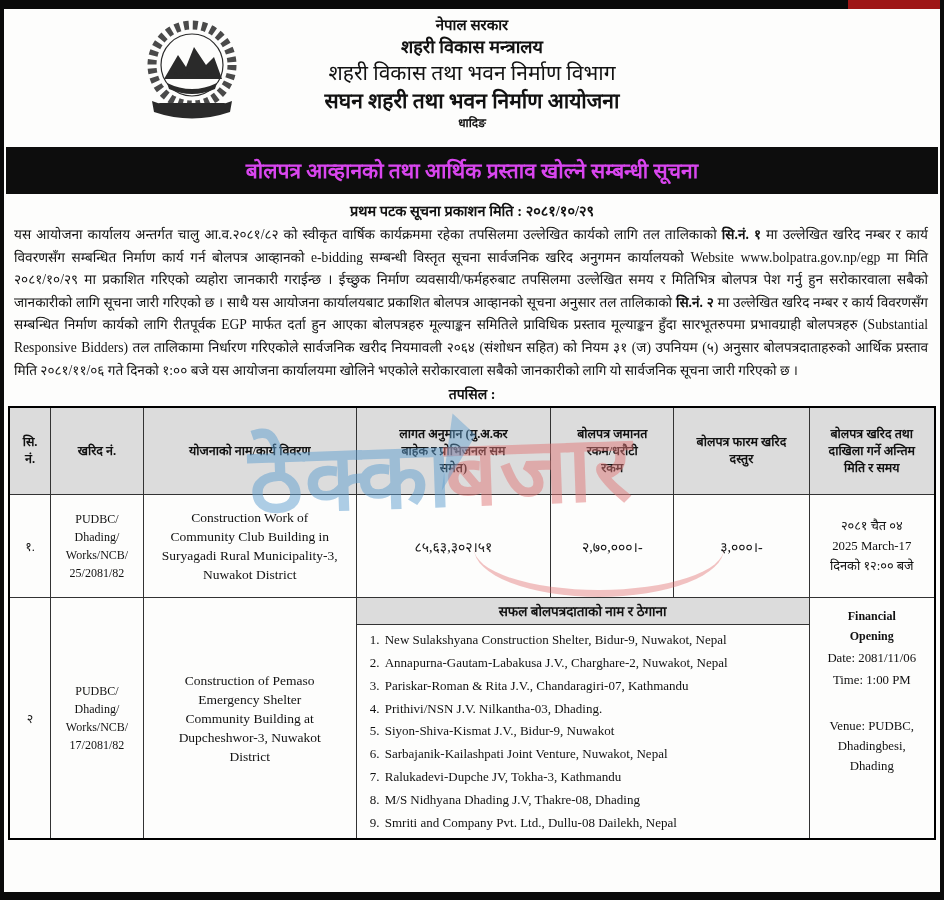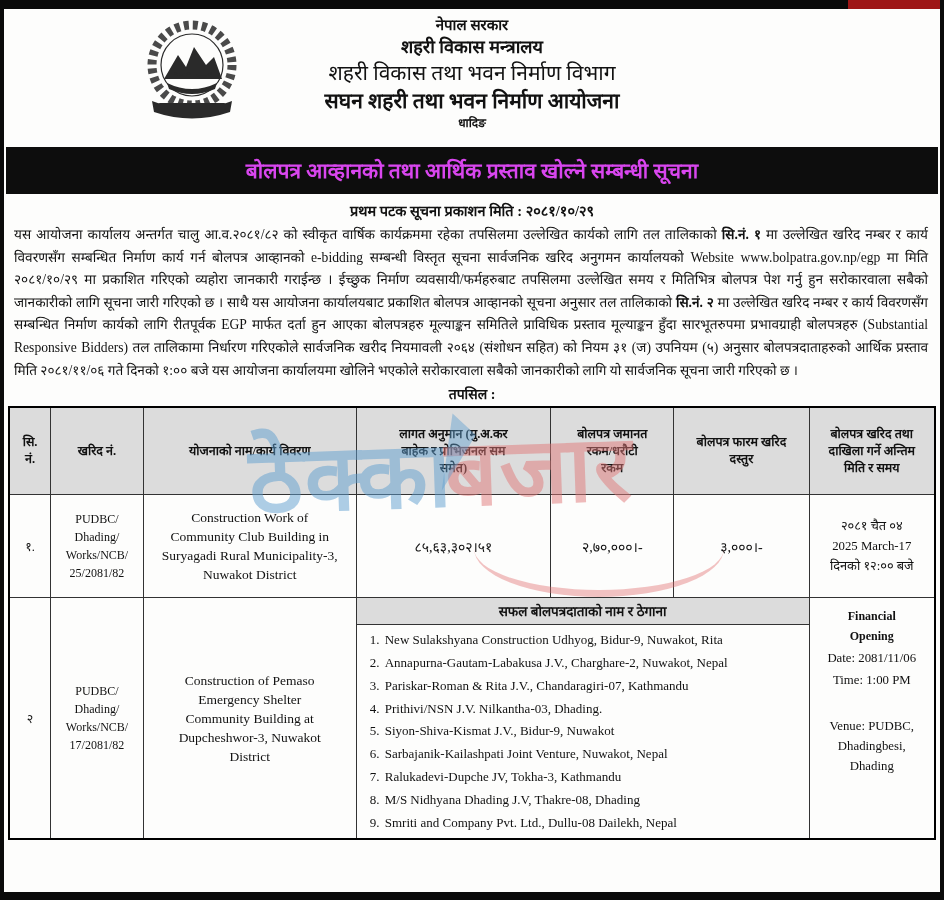--- a/index.html
+++ b/index.html
@@ -192,21 +192,21 @@
 Works/NCB/
 17/2081/82</td>
       <td class="cen preline work">Construction of Pemaso
 Emergency Shelter
 Community Building at
 Dupcheshwor-3, Nuwakot
 District</td>
       <td colspan="3" class="bidders-cell">
         <div class="bidders-head">सफल बोलपत्रदाताको नाम र ठेगाना</div>
         <ol class="bidders">
-          <li>New Sulakshyana Construction Udhyog, Bidur-9, Nuwakot, Rita</li>
+          <li>New Sulakshyana Construction Shelter, Bidur-9, Nuwakot, Nepal</li>
           <li>Annapurna-Gautam-Labakusa J.V., Charghare-2, Nuwakot, Nepal</li>
           <li>Pariskar-Roman &amp; Rita J.V., Chandaragiri-07, Kathmandu</li>
           <li>Prithivi/NSN J.V. Nilkantha-03, Dhading.</li>
           <li>Siyon-Shiva-Kismat J.V., Bidur-9, Nuwakot</li>
           <li>Sarbajanik-Kailashpati Joint Venture, Nuwakot, Nepal</li>
           <li>Ralukadevi-Dupche JV, Tokha-3, Kathmandu</li>
           <li>M/S Nidhyana Dhading J.V, Thakre-08, Dhading</li>
           <li>Smriti and Company Pvt. Ltd., Dullu-08 Dailekh, Nepal</li>
         </ol>
       </td>

